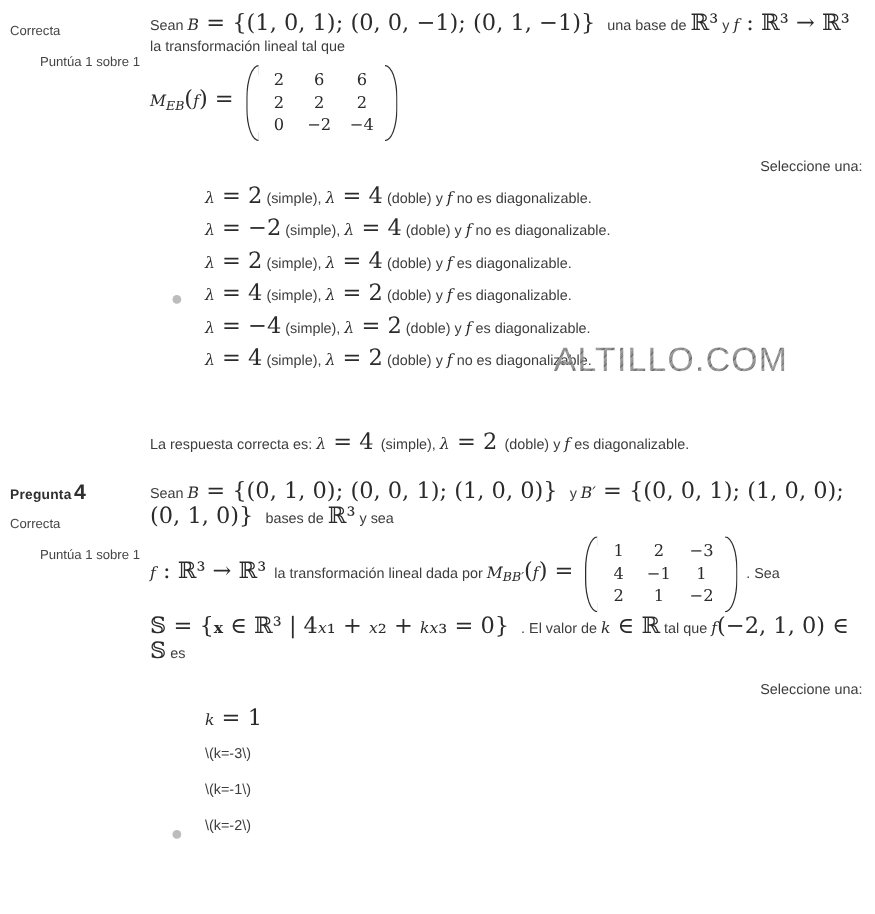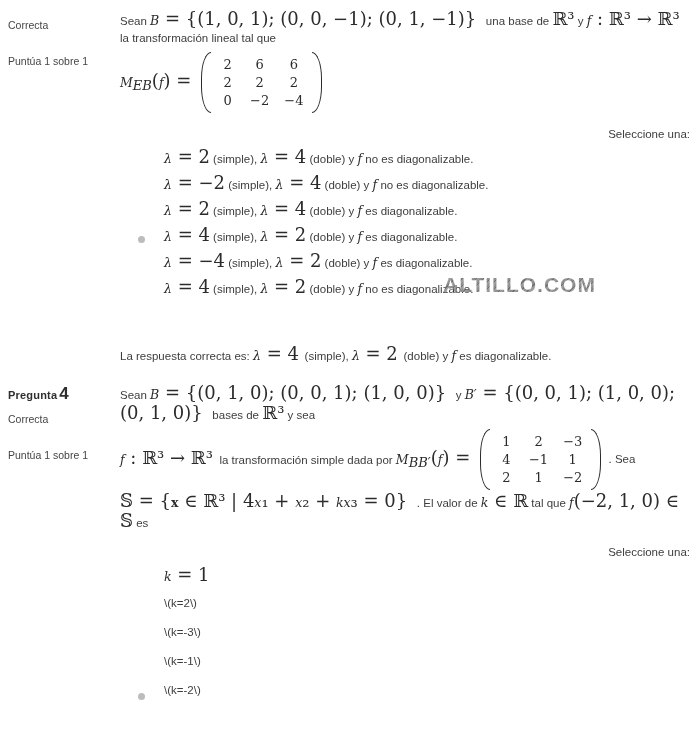--- a/index.html
+++ b/index.html
@@ -9,29 +9,29 @@
     font-family:"Liberation Sans",sans-serif;
     font-size:11.5px;color:#3d3d3d;
   }
   .question{display:flex;box-sizing:border-box;}
   .q3{height:374px;}
   .q4{height:357px;}
   .q-info{flex:0 0 112px;width:112px;box-sizing:border-box;padding:10px 0 0 8px;}
   .q-title{font-weight:bold;color:#2f2f2f;font-size:11px;letter-spacing:.2px;}
   .q-number{font-size:17px;font-weight:bold;margin-left:2px;}
   .q-state{margin-top:9px;font-size:10.5px;color:#454545;}
-  .q-grade{margin-top:24px;font-size:10.5px;color:#454545;}
+  .q-grade{margin-top:13px;font-size:10.5px;color:#454545;text-align:right;}
   .q-content{flex:1;box-sizing:border-box;padding:10px 10px 0 8px;}
 
   .segline{white-space:pre-wrap;line-height:17px;}
   .sg-t{font-family:"Liberation Sans",sans-serif;color:#3d3d3d;}
   .sg-m{font-family:"DejaVu Serif",serif;font-size:18px;color:#2b2b2b;}
   .sg-i{font-family:"DejaVu Serif",serif;font-style:italic;font-size:12.5px;color:#2b2b2b;}
   .sg-b{font-family:"DejaVu Serif",serif;font-weight:bold;font-size:12.5px;color:#2b2b2b;}
-  .sg-s{font-family:"DejaVu Serif",serif;font-style:italic;font-size:13px;vertical-align:-3px;color:#2b2b2b;}
+  .sg-s{font-family:"DejaVu Serif",serif;font-style:italic;font-size:10px;vertical-align:-3px;color:#2b2b2b;}
 
   .stem-row{display:flex;align-items:center;margin-top:3px;}
   .mx{display:inline-flex;align-items:stretch;margin:2px 4px;}
   .mx-paren{width:9px;}
   .mx-paren.l{border:1.6px solid #2b2b2b;border-right:none;border-radius:13px 0 0 13px / 34px 0 0 34px;}
   .mx-paren.r{border:1.6px solid #2b2b2b;border-left:none;border-radius:0 13px 13px 0 / 0 34px 34px 0;}
   .mx-grid{display:grid;grid-template-columns:repeat(3,auto);column-gap:15px;row-gap:1px;
     padding:4px 9px;font-family:"DejaVu Serif",serif;font-size:13px;color:#2b2b2b;align-content:center;}
   .mcell{text-align:center;min-width:15px;line-height:17px;}
 
@@ -45,22 +45,22 @@
   .bullet{position:absolute;left:18px;top:50%;margin-top:-3.5px;width:7px;height:7px;border-radius:50%;
     background:#bcbcbc;visibility:hidden;}
   .opt.selected .bullet{visibility:visible;}
 
   .answer{display:block;}
   .q3 .answer{margin-top:41px;}
   .q4 .answer{margin-top:17px;}
 
   .watermark{
     position:absolute;left:443px;top:273px;
-    font-family:"Liberation Sans",sans-serif;font-weight:bold;
-    font-size:21px;letter-spacing:1px;color:#878787;
+    font-family:"Liberation Sans",sans-serif;font-weight:normal;
+    font-size:27px;letter-spacing:1px;color:#878787;
   }
   @supports (-webkit-background-clip:text){
     .watermark{
       background-image:repeating-linear-gradient(135deg,#8f8f8f 0 2px,#707070 2px 3px,#9c9c9c 3px 5px);
       -webkit-background-clip:text;background-clip:text;color:transparent;
     }
   }
 </style>
 </head>
 <body>
@@ -123,21 +123,21 @@
 
 <div class="question q4">
   <div class="q-info">
     <div class="q-title"><span>Pregunta</span><span class="q-number">4</span></div>
     <div class="q-state">Correcta</div>
     <div class="q-grade">Puntúa 1 sobre 1</div>
   </div>
   <div class="q-content">
     <div class="segline"><span class="sg-t">Sean </span><span class="sg-i">B</span><span class="sg-m"> = {(0, 1, 0); (0, 0, 1); (1, 0, 0)}</span><span class="sg-t">   y </span><span class="sg-i">B′</span><span class="sg-m"> = {(0, 0, 1); (1, 0, 0); (0, 1, 0)}</span><span class="sg-t">   bases de </span><span class="sg-m">ℝ³</span><span class="sg-t"> y sea</span></div>
     <div class="stem-row">
-      <span class="segline"><span class="sg-i">f</span><span class="sg-m"> : ℝ³ → ℝ³</span><span class="sg-t">  la transformación simple dada por </span><span class="sg-i">M</span><span class="sg-s">BB′</span><span class="sg-m">(</span><span class="sg-i">f</span><span class="sg-m">) = </span></span>
+      <span class="segline"><span class="sg-i">f</span><span class="sg-m"> : ℝ³ → ℝ³</span><span class="sg-t">  la transformación lineal dada por </span><span class="sg-i">M</span><span class="sg-s">BB′</span><span class="sg-m">(</span><span class="sg-i">f</span><span class="sg-m">) = </span></span>
       <span class="mx">
         <span class="mx-paren l"></span>
         <span class="mx-grid">
             <span class="mcell">1</span>
             <span class="mcell">2</span>
             <span class="mcell">−3</span>
             <span class="mcell">4</span>
             <span class="mcell">−1</span>
             <span class="mcell">1</span>
             <span class="mcell">2</span>
@@ -150,24 +150,20 @@
     </div>
     <div class="segline"><span class="sg-m">𝕊 = {</span><span class="sg-b">x</span><span class="sg-m"> ∈ ℝ³ | 4</span><span class="sg-i">x</span><span class="sg-m">₁ + </span><span class="sg-i">x</span><span class="sg-m">₂ + </span><span class="sg-i">k</span><span class="sg-i">x</span><span class="sg-m">₃ = 0}</span><span class="sg-t">   . El valor de </span><span class="sg-i">k</span><span class="sg-m"> ∈ ℝ</span><span class="sg-t"> tal que </span><span class="sg-i">f</span><span class="sg-m">(−2, 1, 0) ∈ 𝕊</span><span class="sg-t"> es</span></div>
     <div class="select-label">Seleccione una:</div>
     <div class="opts">
       <div class="opt">
 
         <span class="segline"><span class="sg-i">k</span><span class="sg-m"> = 1</span></span>
       </div>
       <div class="opt">
 
-        <span class="segline"><span class="sg-t">\(k=2\)</span></span>
-      </div>
-      <div class="opt">
-
         <span class="segline"><span class="sg-t">\(k=-3\)</span></span>
       </div>
       <div class="opt">
 
         <span class="segline"><span class="sg-t">\(k=-1\)</span></span>
       </div>
       <div class="opt selected">
         <span class="bullet"></span>
         <span class="segline"><span class="sg-t">\(k=-2\)</span></span>
       </div>

